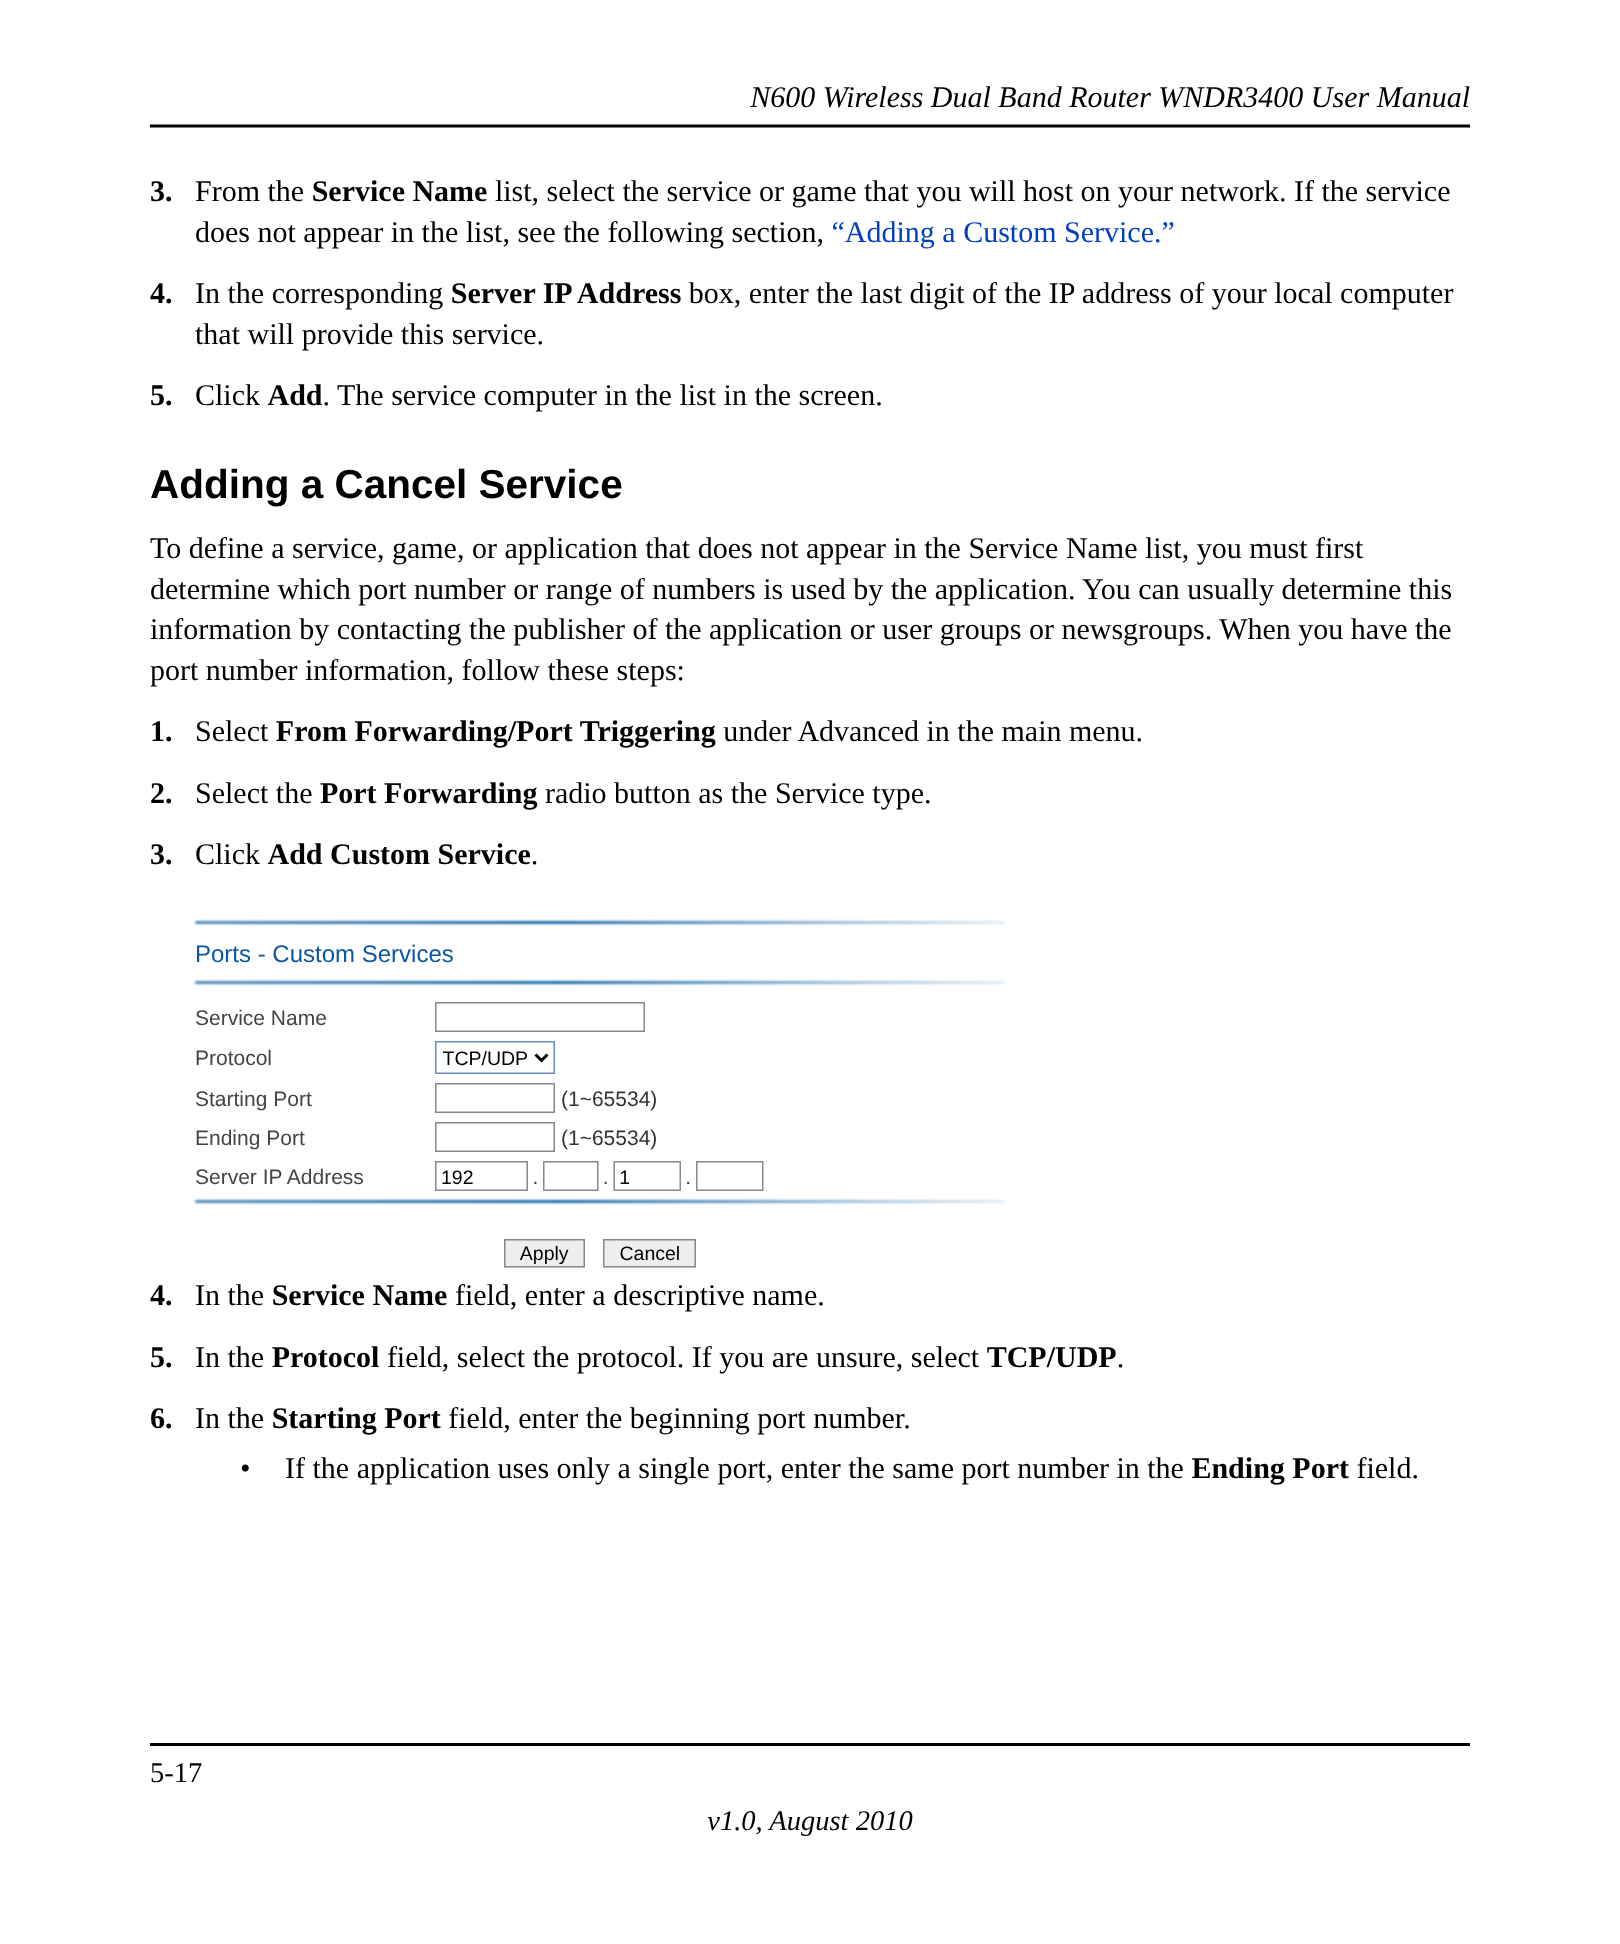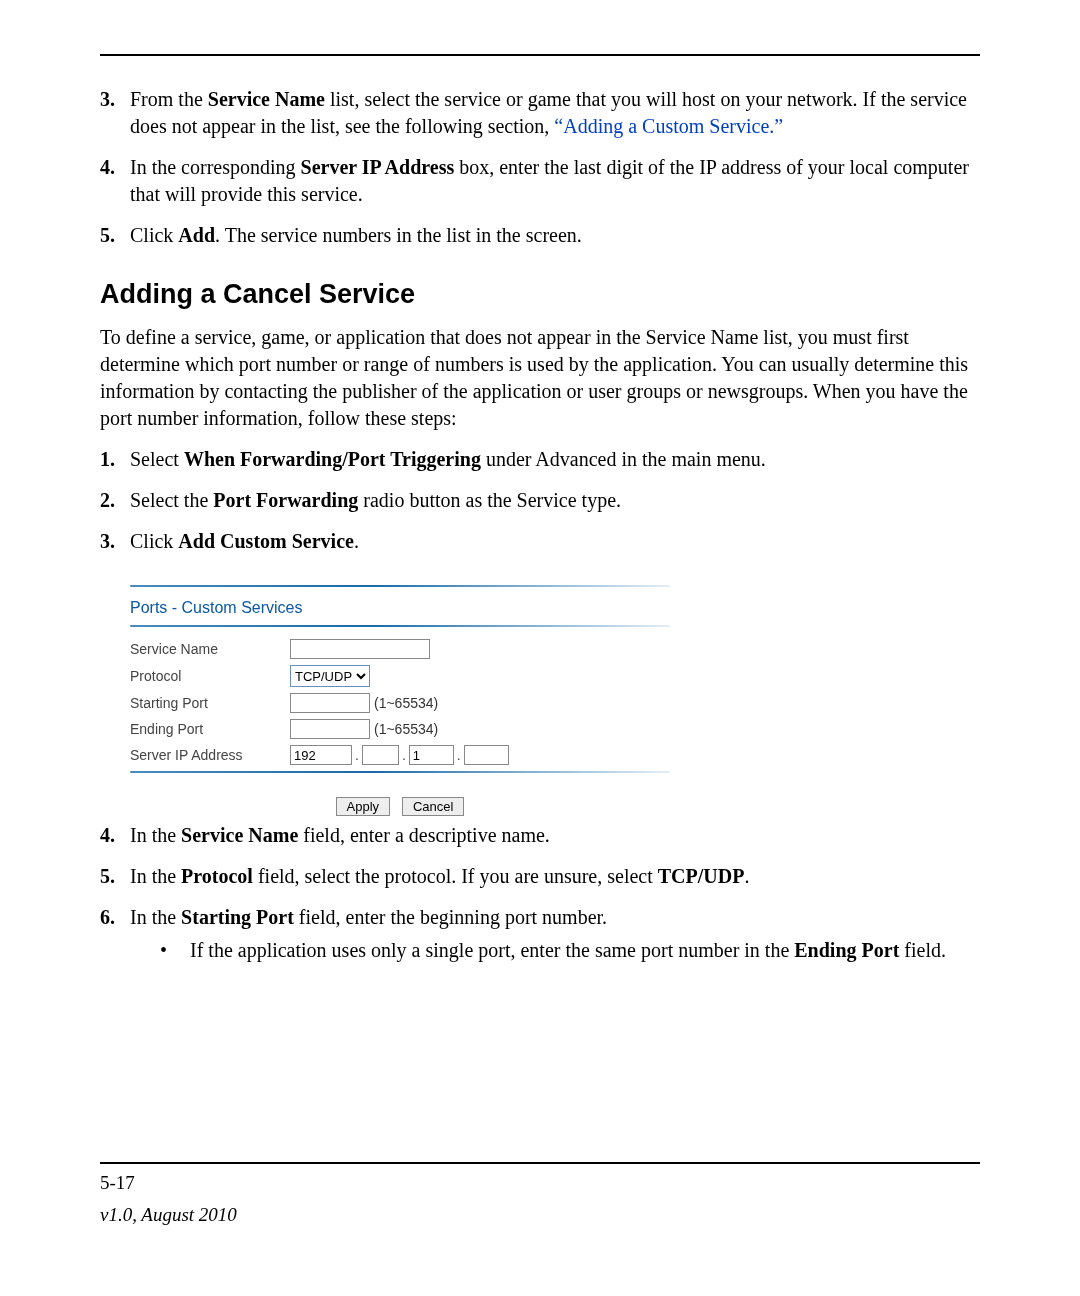--- a/index.html
+++ b/index.html
@@ -148,61 +148,63 @@
   .footer .ruleb {
     border-top: 2px solid #000;
     margin-bottom: 8px;
   }
   .footer-row {
     display: flex;
     justify-content: space-between;
     font-size: 19px;
   }
   .footer-version {
+    text-align: center;
     font-style: italic;
     font-size: 19px;
     margin-top: 10px;
   }
   b { font-weight: bold; }
 </style>
 </head>
 <body>
 
 <div class="page">
+  <div class="header-line">N600 Wireless Dual Band Router WNDR3400 User Manual</div>
   <div class="rule"></div>
 
   <ol class="main-list">
     <li>
       <span class="num">3.</span>
       <span class="body">
         <span>From the </span><b>Service Name</b><span> list, select the service or game that you will host on your network. If the service does not appear in the list, see the following section, </span><span class="link">“Adding a Custom Service.”</span>
       </span>
     </li>
     <li>
       <span class="num">4.</span>
       <span class="body">
         <span>In the corresponding </span><b>Server IP Address</b><span> box, enter the last digit of the IP address of your local computer that will provide this service.</span>
       </span>
     </li>
     <li>
       <span class="num">5.</span>
       <span class="body">
-        <span>Click </span><b>Add</b><span>. The service numbers in the list in the screen.</span>
+        <span>Click </span><b>Add</b><span>. The service computer in the list in the screen.</span>
       </span>
     </li>
   </ol>
 
   <h2 class="section">Adding a Cancel Service</h2>
   <p class="intro">To define a service, game, or application that does not appear in the Service Name list, you must first determine which port number or range of numbers is used by the application. You can usually determine this information by contacting the publisher of the application or user groups or newsgroups. When you have the port number information, follow these steps:</p>
 
   <ol class="main-list">
     <li>
       <span class="num">1.</span>
       <span class="body">
-        <span>Select </span><b>When Forwarding/Port Triggering</b><span> under Advanced in the main menu.</span>
+        <span>Select </span><b>From Forwarding/Port Triggering</b><span> under Advanced in the main menu.</span>
       </span>
     </li>
     <li>
       <span class="num">2.</span>
       <span class="body">
         <span>Select the </span><b>Port Forwarding</b><span> radio button as the Service type.</span>
       </span>
     </li>
     <li>
       <span class="num">3.</span>

